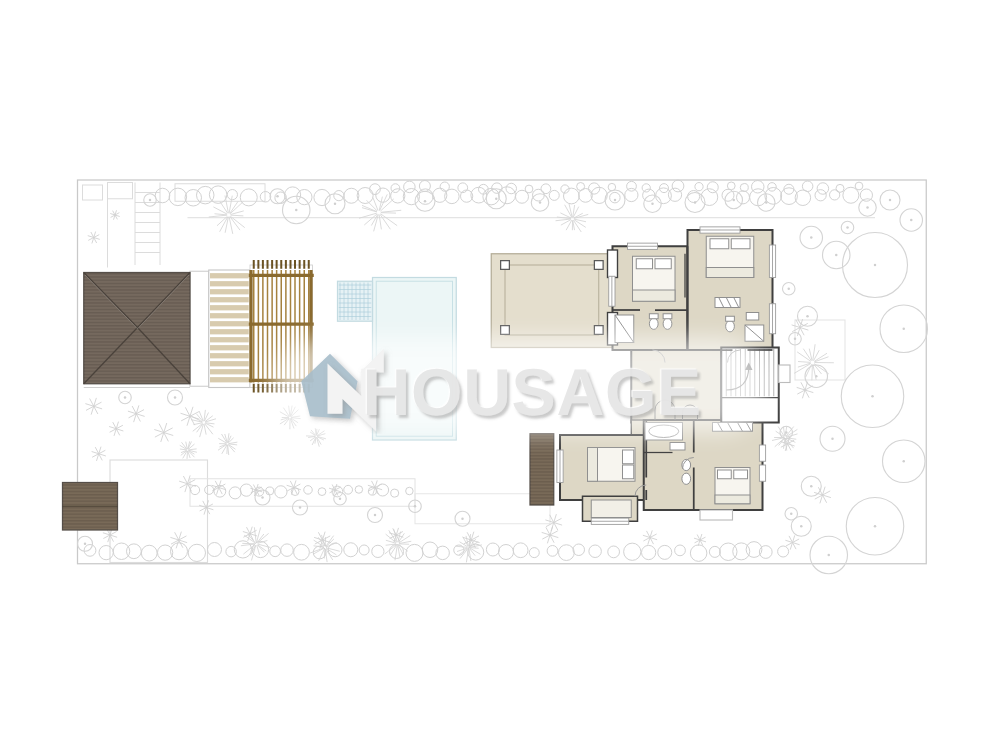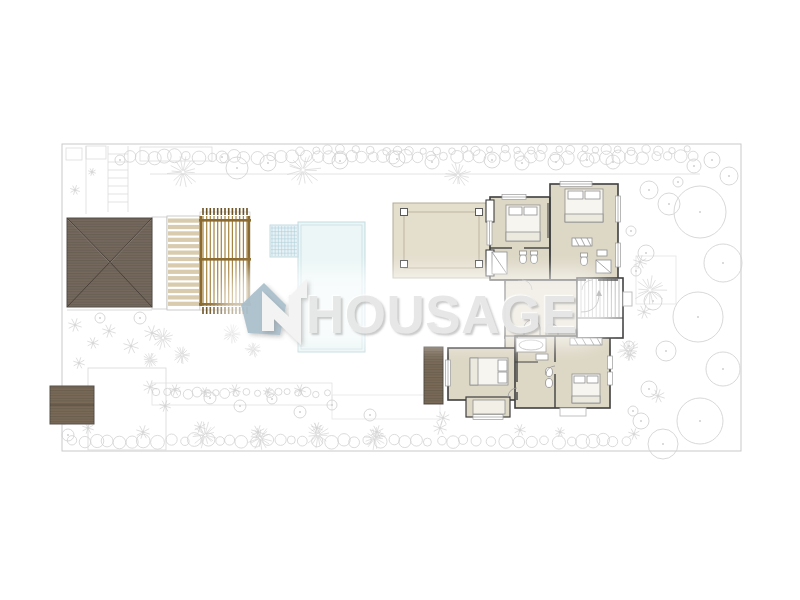--- a/index.html
+++ b/index.html
@@ -2,21 +2,21 @@
 <html style="--roof: #75695e; --shed: #796a58; --room: #ddd7c5; --terrace: #e4decd; --pool: #ecf6f6; --spa: #a8cbd9; --wall: #3f3f3f; --gl: #d4d4d4; --wm: #e6e6e6; --logoblue: #a7bdca; --logowhite: #f3f3f3;"><head>
 <meta charset="utf-8">
 <style>
   html,body{margin:0;padding:0;background:#fff;}
   .stage{position:relative;width:800px;height:600px;background:#ffffff;overflow:hidden;
          font-family:"Liberation Sans",sans-serif;}
   .stage svg.plan{position:absolute;left:0;top:0;}
   .wm-glow{position:absolute;left:218px;top:270px;width:396px;height:76px;
            background:rgba(255,255,255,0.62);border-radius:40px;filter:blur(9px);}
   .wm-logo{position:absolute;left:225px;top:262px;width:95px;height:85px;}
-  .wm-text{position:absolute;left:306px;top:287px;width:300px;height:60px;
+  .wm-text{position:absolute;left:290px;top:287px;width:300px;height:60px;
            font-size:53px;line-height:56px;font-weight:bold;letter-spacing:0.5px;
            color:var(--wm,#e6e6e6);opacity:.95;white-space:nowrap;
            text-shadow:-1px -1px 1px rgba(255,255,255,.95), 2px 2px 2px rgba(145,145,145,.5);}
 </style>
 </head>
 <body>
 
 <div class="stage">
 
 <svg class="plan" width="800" height="600" viewBox="0 0 800 600">

